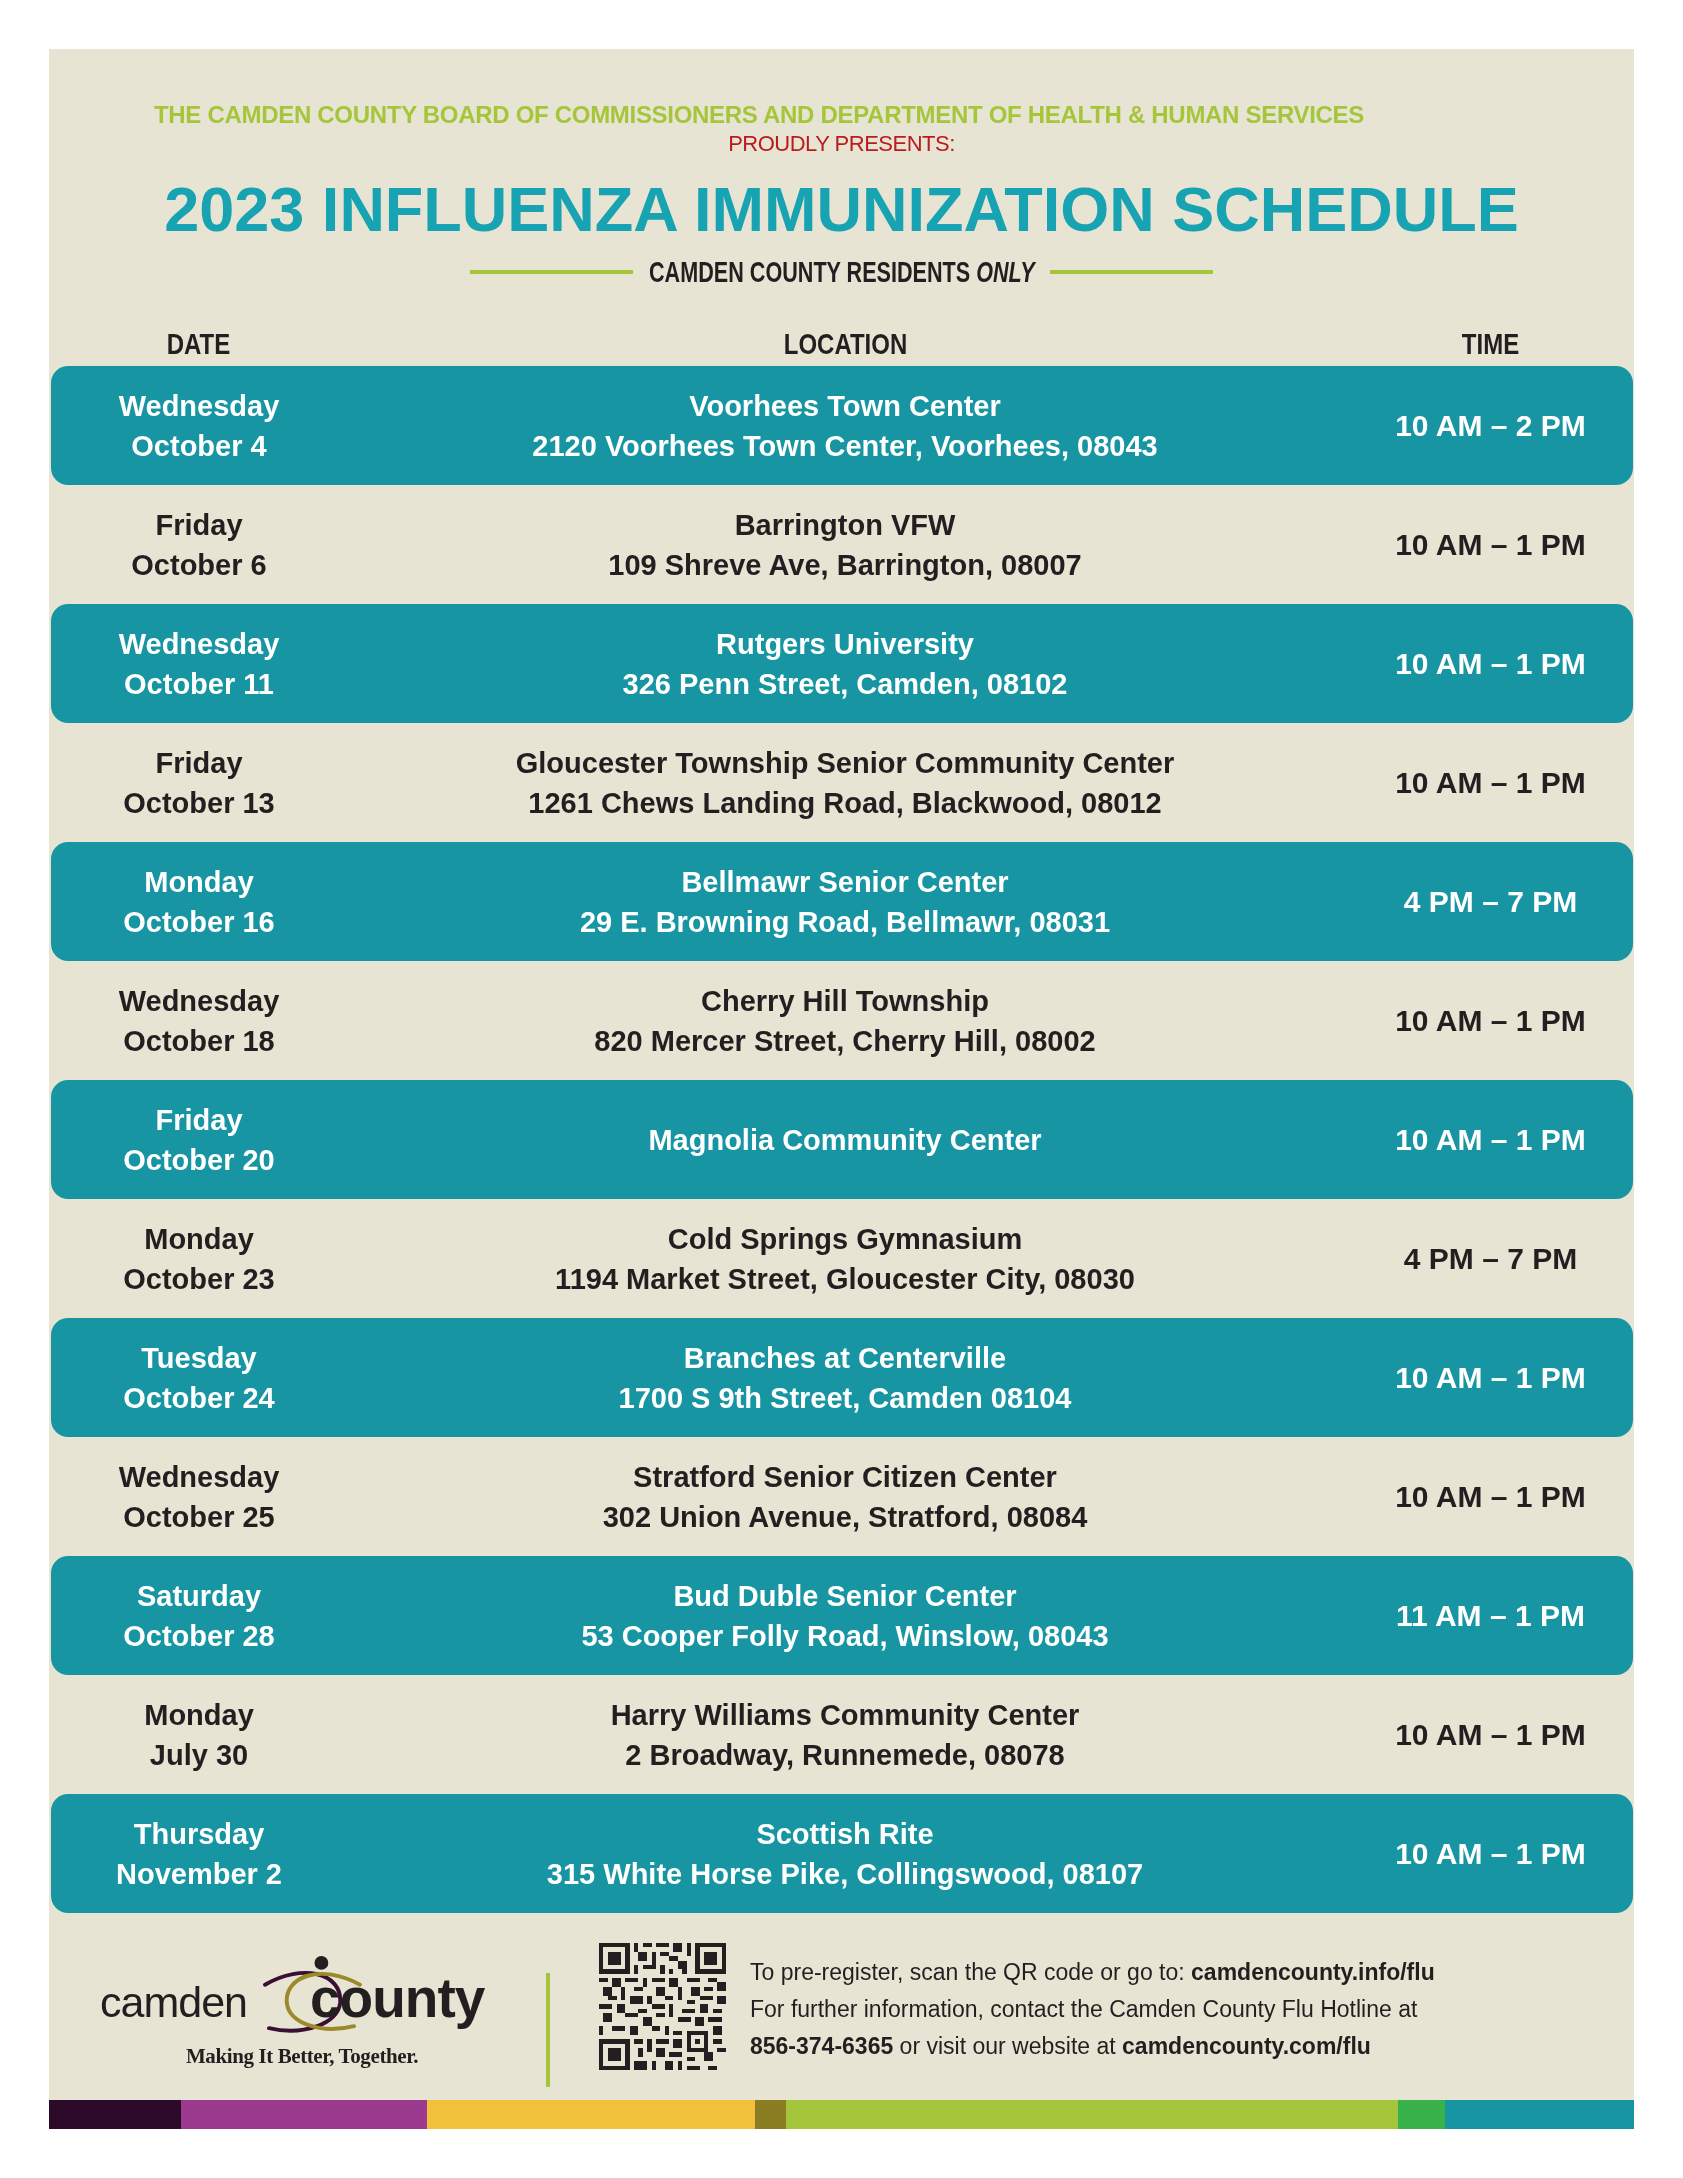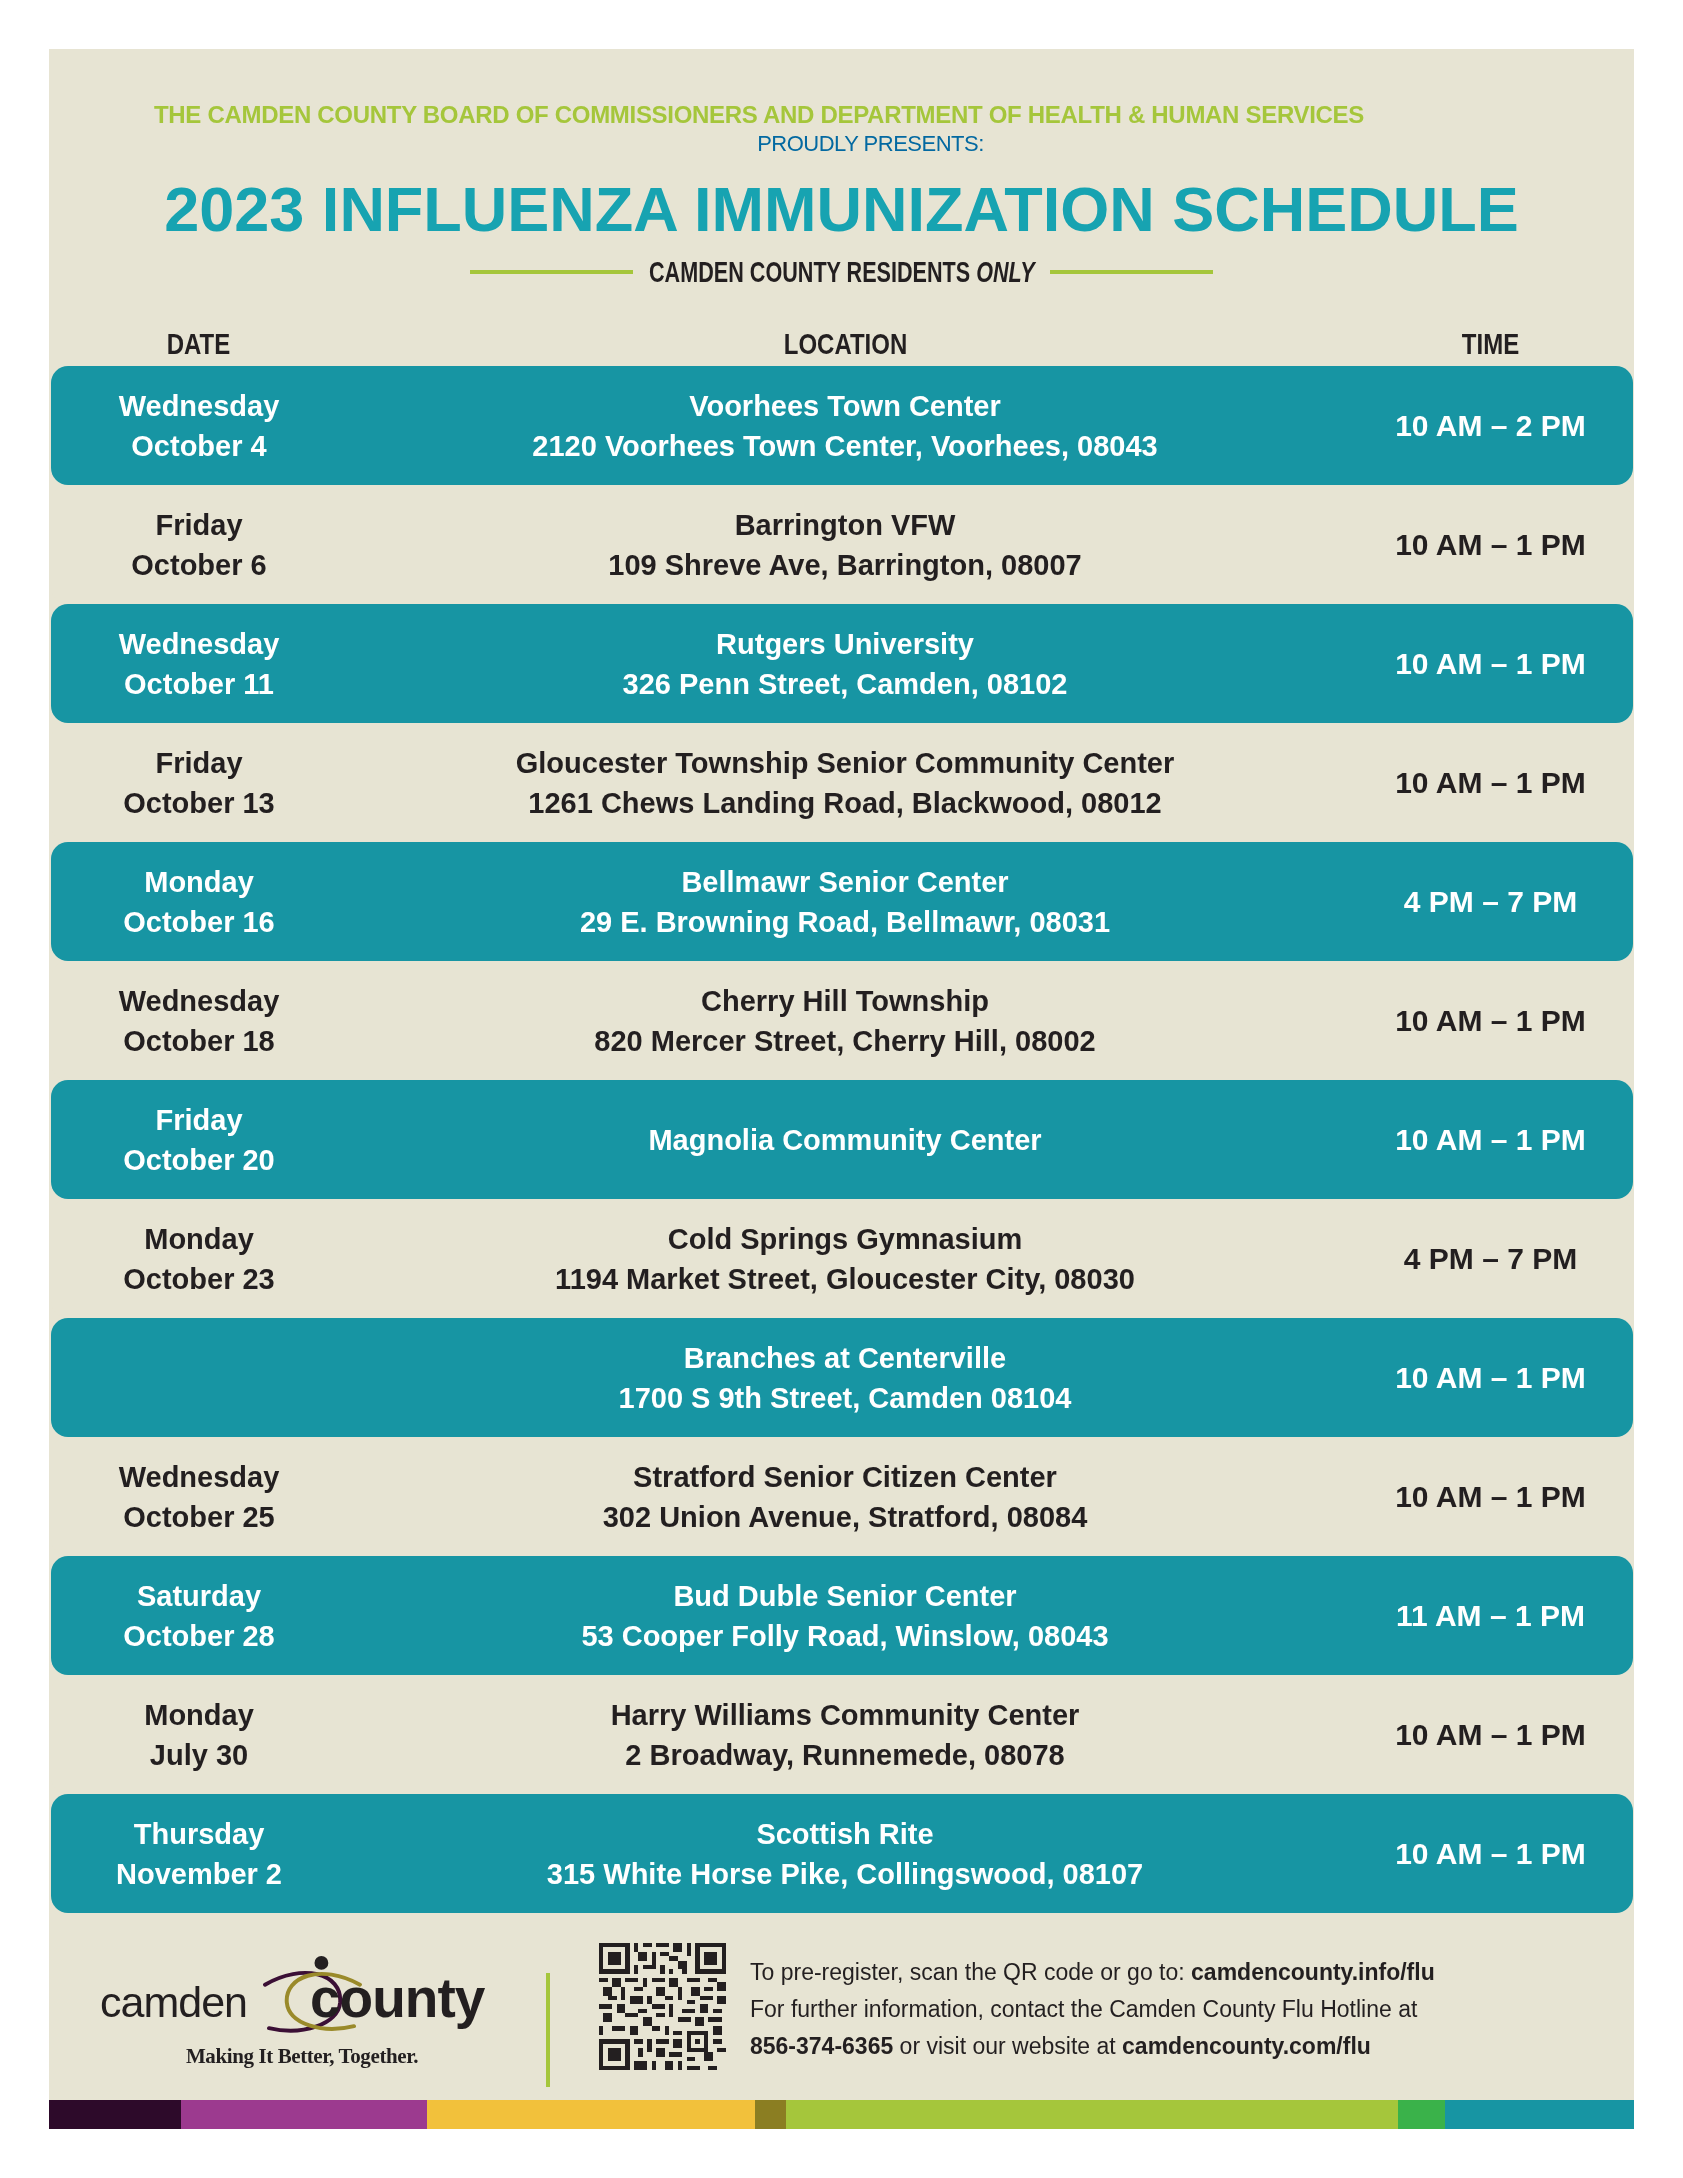--- a/index.html
+++ b/index.html
@@ -11,23 +11,22 @@
     position:absolute; left:49px; top:49px; width:1585px; height:2051px; background:#E7E4D3;
   }
   .abs { position:absolute; }
   .center-text { text-align:center; white-space:nowrap; }
 
   .org-line {
     left:49px; width:1420px; top:100px; color:#A5C63B; font-weight:bold;
     font-size:24px; letter-spacing:-0.3px; line-height:30px;
   }
   .presents {
-    left:49px; width:1585px; top:130px; color:#0369a1; font-size:22px; line-height:28px;
+    left:49px; width:1585px; top:130px; color:#b91c1c; font-size:22px; line-height:28px;
     letter-spacing:-0.5px;
-    margin-left:29px;
   }
   .title {
     left:49px; width:1585px; top:174px; color:#17A3B1; font-weight:bold;
     font-size:63px; line-height:71px; letter-spacing:0px;
   }
   .subtitle-wrap {
     left:49px; width:1585px; top:252px; height:40px; display:flex; justify-content:center; align-items:center; gap:18px;
   }
   .rule { width:163px; height:4px; background:#A5C63B; }
   .subtitle {
@@ -181,20 +180,24 @@
         <span>Monday</span>
         <span>October 23</span>
       </div>
     <div class="cell loc">
         <span>Cold Springs Gymnasium</span>
         <span>1194 Market Street, Gloucester City, 08030</span>
       </div>
     <div class="cell time">4 PM – 7 PM</div>
   </div>
   <div class="row teal">
+    <div class="cell date">
+        <span>Tuesday</span>
+        <span>October 24</span>
+      </div>
     <div class="cell loc">
         <span>Branches at Centerville</span>
         <span>1700 S 9th Street, Camden 08104</span>
       </div>
     <div class="cell time">10 AM – 1 PM</div>
   </div>
   <div class="row beige">
     <div class="cell date">
         <span>Wednesday</span>
         <span>October 25</span>

